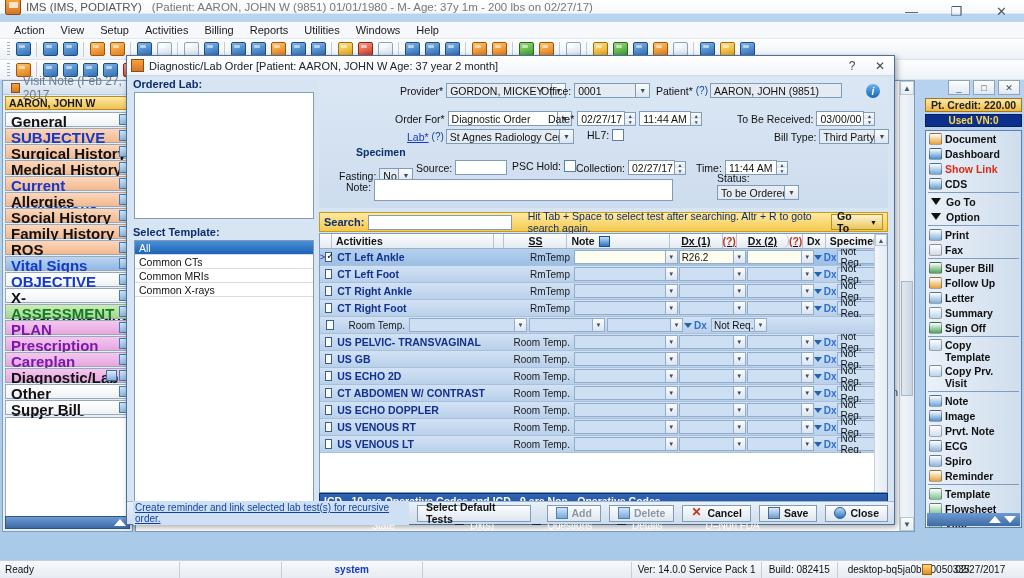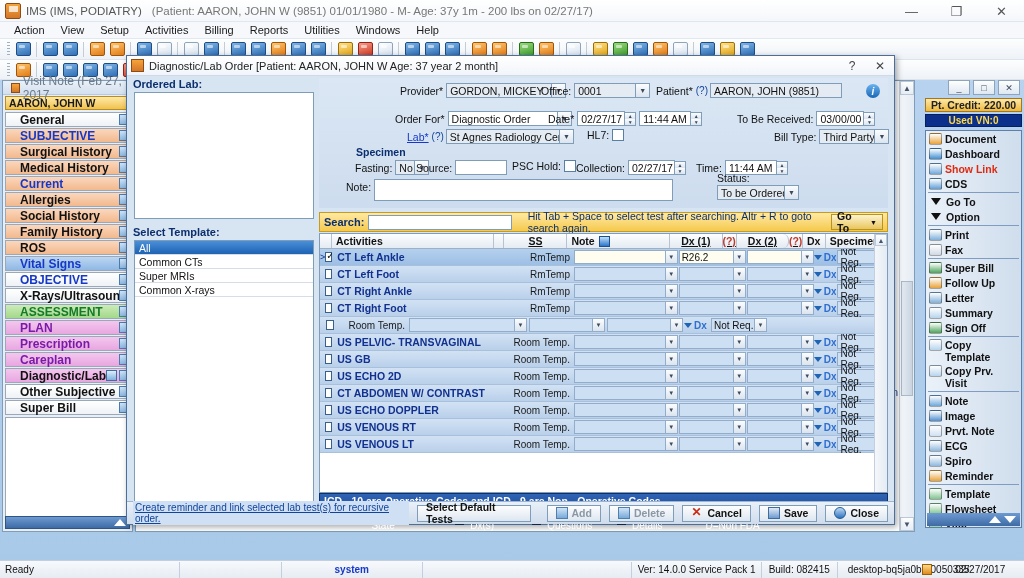--- a/index.html
+++ b/index.html
@@ -13,21 +13,21 @@
   }
   #app {
     position: relative;
     width: 1024px; height: 578px;
     background: linear-gradient(180deg,#b9d4ef 0%, #a9c9e9 100%);
     overflow: hidden;
   }
 
   
   .titlebar {
-    position: absolute; left:0; top:0; width:1024px; height:22px;
+    position: absolute; left:0; top:0; width:1024px; height:14px;
     background: linear-gradient(180deg,#ffffff 0%,#f4f7fb 100%);
     border-bottom: 1px solid #dfe7ef;
     display:flex; align-items:center;
   }
   .tb-icon {
     width:16px;height:16px;margin:0 5px 0 5px;
     background: linear-gradient(180deg,#f6a33a,#d4762a);
     border:1px solid #8d4c15; border-radius:2px;
     position:relative;
   }
@@ -91,22 +91,22 @@
      background:linear-gradient(180deg,#f6a33a,#d4762a); border:1px solid #8d4c15;}
   .ln-patient {
     height:14px; margin:1px 2px 2px 2px;
     background:linear-gradient(180deg,#ffe9a8,#f0c24d);
     border:1px solid #b98c21; font-weight:bold; font-size:10.5px;
     color:#1a1a1a; display:flex;align-items:center;padding-left:3px;
   }
   .ln-list { padding:0 2px; }
   .ln-item {
     height:15px; margin-bottom:1px; border:1px solid #9aa8b8;
-    display:flex; padding-left:14px;
-    font-size:12px; font-weight:bold; color:#111;
+    display:flex; padding-left:5px;
+    font-size:15px; font-weight:bold; color:#111;
     position:relative;
   }
   .ln-item .clip {
     position:absolute; right:1px; top:1px; width:9px;height:11px;
     background:linear-gradient(180deg,#cfe3f7,#8ab6e0); border:1px solid #4a7bab;
   }
   .ln-item .dxicon {
     position:absolute; right:12px; top:1px; width:11px;height:11px;
     background:linear-gradient(180deg,#dcecfb,#7fb1de); border:1px solid #3f6f9f;
   }
@@ -703,21 +703,21 @@
 
       <div class="tmpl-lbl">Select Template:</div>
       <div class="tmpl-box" id="tmplbox">
           <div class="tmpl-item sel">
             <span>All</span>
           </div>
           <div class="tmpl-item">
             <span>Common CTs</span>
           </div>
           <div class="tmpl-item">
-            <span>Super MRIs</span>
+            <span>Common MRIs</span>
           </div>
           <div class="tmpl-item">
             <span>Common X-rays</span>
           </div>
         </div>
 
       <div class="form-top">
         <div class="info-i">i</div>
 
         <div class="fld-row" style="left:81px; top:5px;">
@@ -785,21 +785,21 @@
           <span class="lbl">Bill Type:</span>
           <span class="combo">
             <span class="inp ro" style="width:56px;">Third Party</span>
             <span class="cb-arrow">▼</span>
           </span>
         </div>
 
         <div class="fld-row" style="left:37px; top:68px;">
           <span class="grp-lbl">Specimen</span>
         </div>
-        <div class="fld-row" style="left:20px; top:82px;margin-left:16px;">
+        <div class="fld-row" style="left:20px; top:90px;">
           <span class="lbl">Fasting:</span>
           <span class="combo">
             <span class="inp ro" style="width:20px;">No</span>
             <span class="cb-arrow">▼</span>
           </span>
         </div>
         <div class="fld-row" style="left:97px; top:82px;">
           <span class="lbl">Source:</span>
           <span class="inp" style="width:52px;"></span>
         </div>

